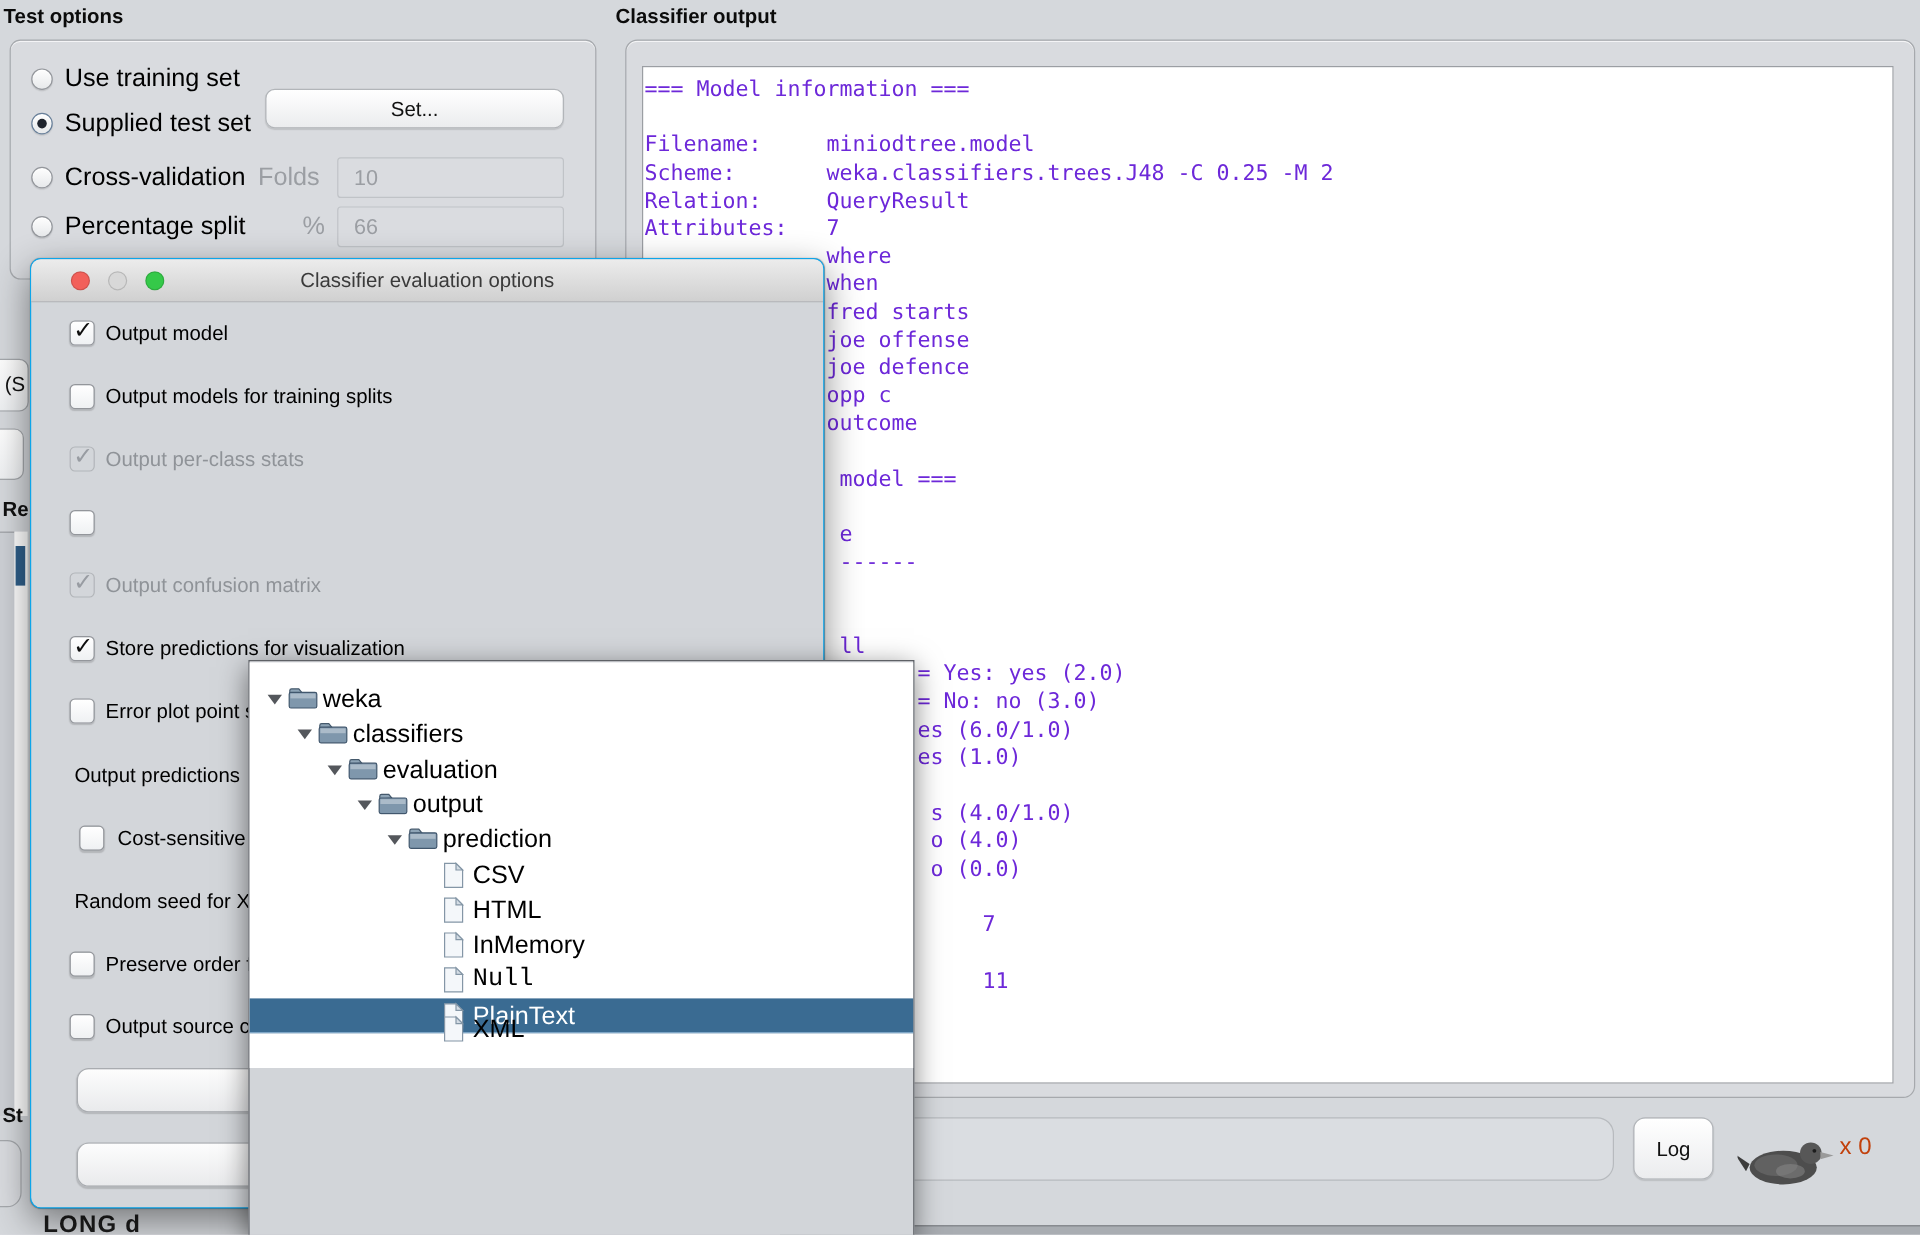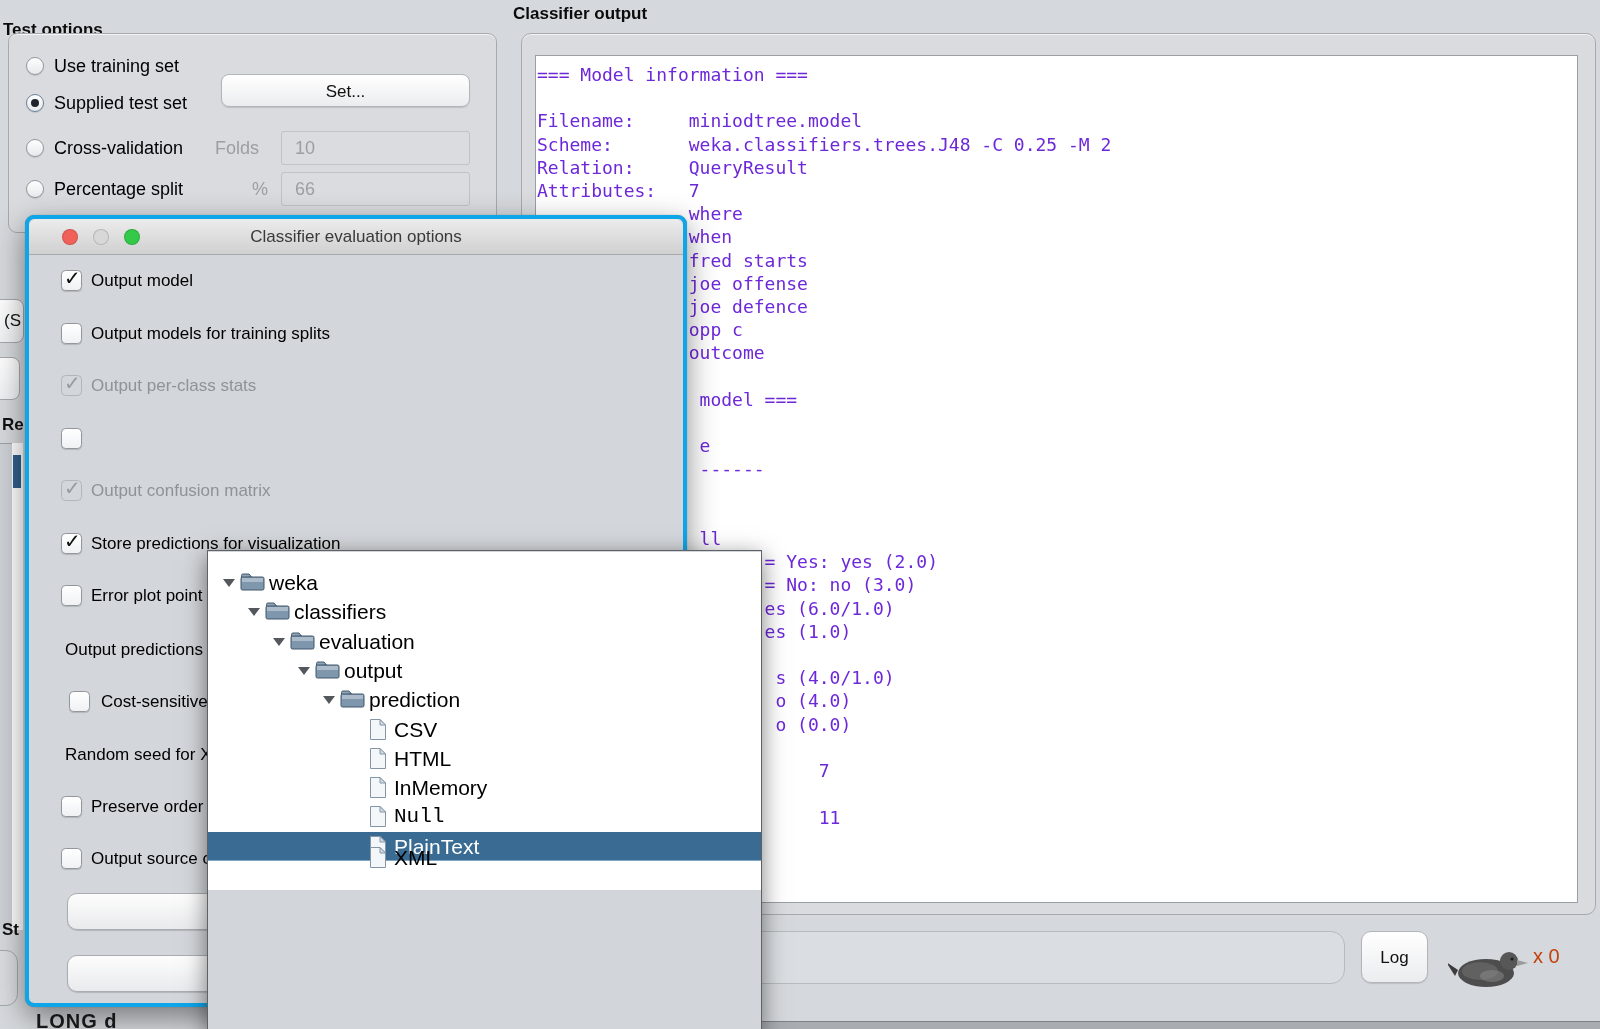--- a/index.html
+++ b/index.html
@@ -10,33 +10,33 @@
   .group-title { font-weight:bold; font-size:17px; color:#0b0b0b; }
   .gpanel { border:1px solid #a6a9ad; border-radius:9px; background:#d9dbdf;
             box-shadow: inset 0 1px 0 rgba(255,255,255,.7); }
   
   .radio { position:absolute; width:18px; height:18px; border-radius:50%;
            background:linear-gradient(#fefefe,#e7e9eb); border:1px solid #94979c;
            box-shadow: inset 0 1px 1px rgba(255,255,255,.9), 0 1px 1px rgba(0,0,0,.12); }
   .radio.sel { border-color:#69809a; }
   .radio.sel::after { content:""; position:absolute; left:4px; top:4px; width:8px; height:8px;
            border-radius:50%; background:#1f242d; }
-  .rlabel { position:absolute; font-size:18px; color:#000; line-height:26px; }
+  .rlabel { position:absolute; font-size:21px; color:#000; line-height:26px; }
   .greyl { color:#9b9ea3; }
   .tfield { position:absolute; background:#dadce0; border:1px solid #c0c3c7; border-radius:3px;
            color:#9b9ea3; font-size:18px; padding-left:13px; }
   .btn { position:absolute; background:linear-gradient(#ffffff,#ebecee); border:1px solid #b2b5b9;
          border-radius:8px; text-align:center; font-size:17px; color:#111;
          box-shadow:0 1px 1px rgba(0,0,0,.12); }
   
   #out-white { background:#ffffff; border:1px solid #9b9ea3; }
   #out-pre { position:absolute; left:537px; top:63px; font-family:"DejaVu Sans Mono", monospace;
              font-size:18px; line-height:23.2px; color:#6d28d9; white-space:pre; }
   
-  #dialog { background:#d3d6da; border:4px solid #0ea5e9; border-radius:9px;
+  #dialog { background:#d3d6da; border:1px solid #0ea5e9; border-radius:9px;
             box-shadow: 0 10px 30px rgba(0,0,0,.45), 0 0 1px rgba(0,0,0,.4); }
   #dlg-titlebar { position:absolute; left:0; top:0; right:0; height:36px;
             background:linear-gradient(#ececec,#d0d0d0); border-bottom:1px solid #a7a9ab;
             border-radius:8px 8px 0 0; }
   #dlg-title { position:absolute; width:100%; text-align:center; line-height:36px;
             font-size:17px; color:#3a3a3a; }
   .tl { position:absolute; top:10px; width:16px; height:16px; border-radius:50%;
         border:1px solid rgba(0,0,0,.15); }
   .cb { position:absolute; width:21px; height:21px; border-radius:4.5px;
         background:linear-gradient(#ffffff,#eff1f3); border:1px solid #93969b;
@@ -64,21 +64,21 @@
   .fragbox { position:absolute; background:linear-gradient(#fdfdfd,#eef0f2);
              border:1px solid #a5a8ac; border-radius:8px; }
   .fragtext { position:absolute; font-size:17px; color:#111; }
   .boldfrag { font-weight:bold; }
   #status-field { position:absolute; background:#dadde1; border:1px solid #b7babe; border-radius:14px; }
   #bottom-band { position:absolute; background:#a9adb2; border-top:1px solid #7e8186; }
 </style>
 </head>
 <body>
 
-<div class="abs group-title" style="left:3px; top:4px;margin-top:16px;">Test options</div>
+<div class="abs group-title" style="left:3px; top:4px;">Test options</div>
 <div class="abs gpanel" style="left:8px; top:33px; width:489px; height:200px;"></div>
 <div id="radio-rows">
     <div class="abs" style="left: 0px; top: 53px; width: 500px; height: 26px;">
       <span class="radio" style="left: 26px; top: 4px;"></span>
       <span class="rlabel" style="left: 54px;">Use training set</span>
     </div>
     <div class="abs" style="left: 0px; top: 90px; width: 500px; height: 26px;">
       <span class="radio sel" style="left: 26px; top: 4px;"></span>
       <span class="rlabel" style="left: 54px;">Supplied test set</span>
       <div class="btn" style="left: 221px; top: -16px; width: 249px; height: 33px; line-height: 33px;">Set...</div>

